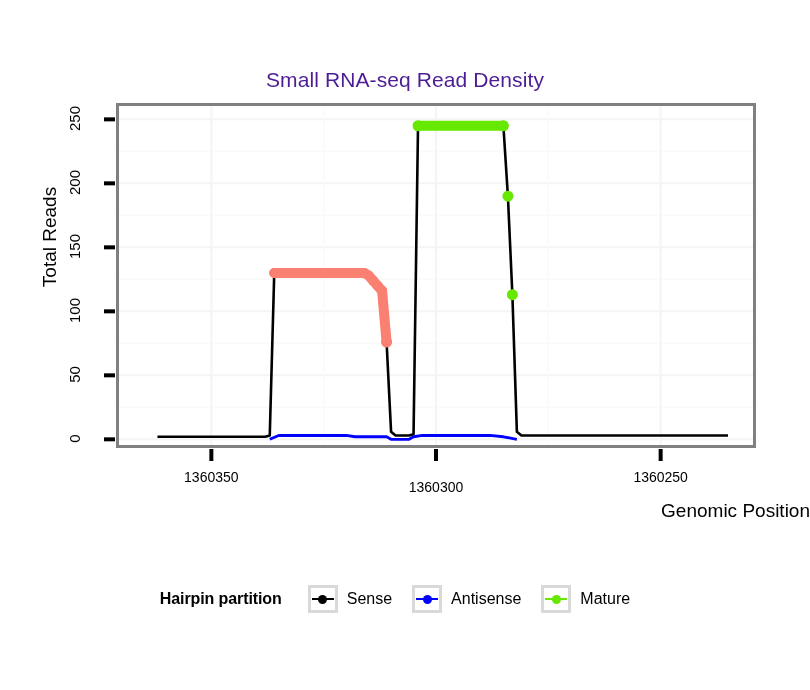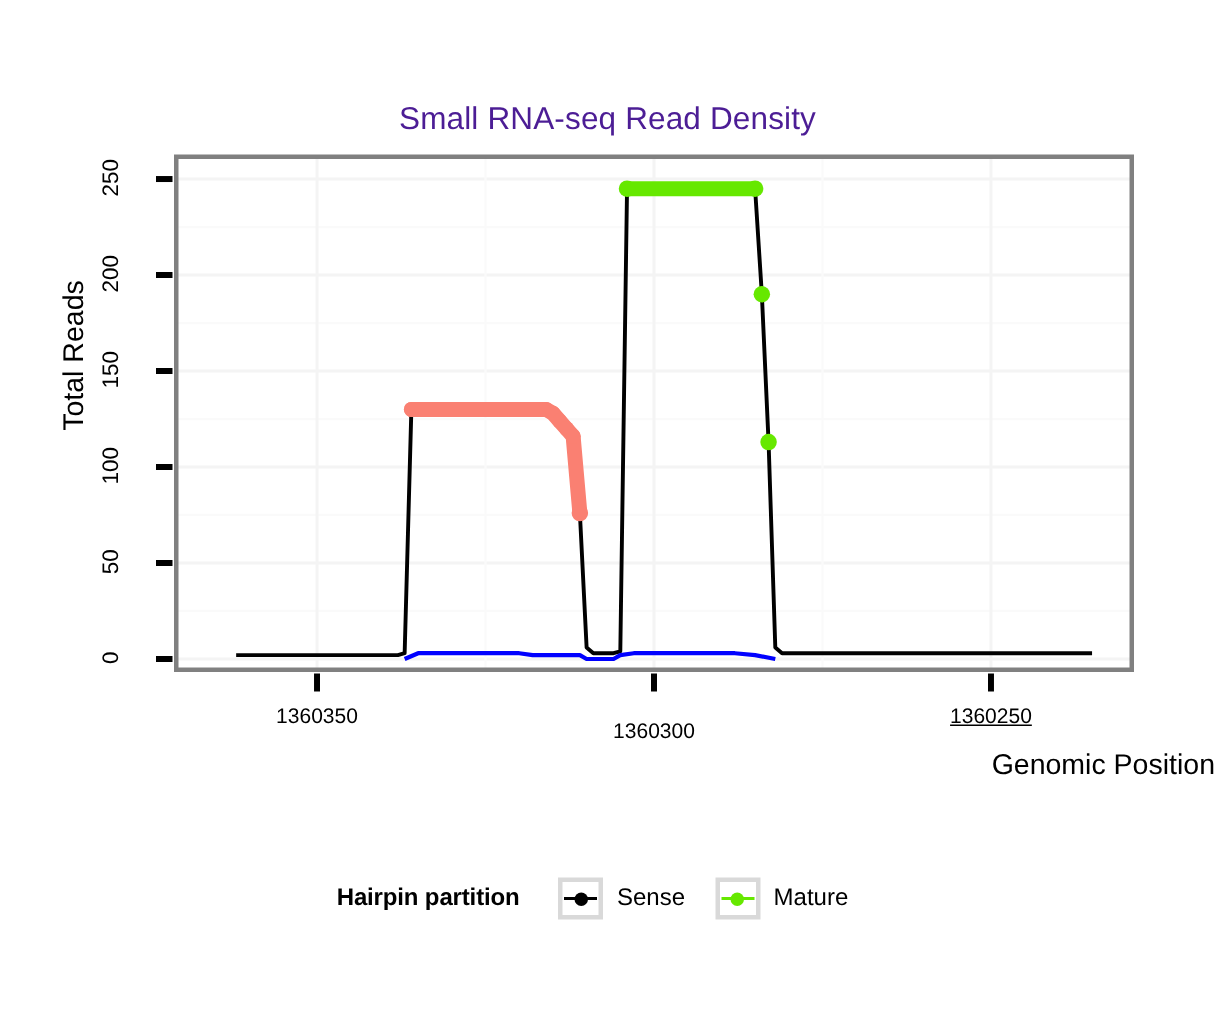--- a/index.html
+++ b/index.html
@@ -139,21 +139,21 @@
       <div class="ytick-label" style="left: 44px; top: 430.321px;">0</div>
       <div class="ytick-label" style="left: 44px; top: 366.328px;">50</div>
       <div class="ytick-label" style="left: 44px; top: 302.336px;">100</div>
       <div class="ytick-label" style="left: 44px; top: 238.343px;">150</div>
       <div class="ytick-label" style="left: 44px; top: 174.351px;">200</div>
       <div class="ytick-label" style="left: 44px; top: 110.358px;">250</div>
     </div>
   <div id="xtick-labels">
       <div class="xtick-label" style="left: 151.352px; top: 469px;">1360350</div>
       <div class="xtick-label" style="left: 376px; top: 479px;">1360300</div>
-      <div class="xtick-label" style="left: 600.648px; top: 469px; text-decoration: underline;">1360250</div>
+      <div class="xtick-label" style="left: 600.648px; top: 469px;">1360250</div>
     </div>
 
   <svg id="plot" width="810" height="690" style="position:absolute;left:0;top:0;">
       <rect x="117" y="104" width="638" height="343" fill="#ffffff"></rect>
       <g>
         <line x1="117" y1="439.32089552238807" x2="755" y2="439.32089552238807" stroke="#f4f4f4" stroke-width="2"></line>
         <line x1="117" y1="375.32835820895525" x2="755" y2="375.32835820895525" stroke="#f4f4f4" stroke-width="2"></line>
         <line x1="117" y1="311.3358208955224" x2="755" y2="311.3358208955224" stroke="#f4f4f4" stroke-width="2"></line>
         <line x1="117" y1="247.34328358208955" x2="755" y2="247.34328358208955" stroke="#f4f4f4" stroke-width="2"></line>
         <line x1="117" y1="183.35074626865674" x2="755" y2="183.35074626865674" stroke="#f4f4f4" stroke-width="2"></line>
@@ -211,20 +211,27 @@
     <span id="legend-entries" style="display:flex;">
         <span class="legend-entry">
           <span class="legend-key">
             <span class="kline" style="background: rgb(0, 0, 0);"></span>
             <span class="kdot" style="background: rgb(0, 0, 0);"></span>
           </span>
           <span class="legend-label">Sense</span>
         </span>
         <span class="legend-entry">
           <span class="legend-key">
+            <span class="kline" style="background: rgb(0, 0, 255);"></span>
+            <span class="kdot" style="background: rgb(0, 0, 255);"></span>
+          </span>
+          <span class="legend-label">Antisense</span>
+        </span>
+        <span class="legend-entry">
+          <span class="legend-key">
             <span class="kline" style="background: rgb(102, 232, 0);"></span>
             <span class="kdot" style="background: rgb(102, 232, 0);"></span>
           </span>
           <span class="legend-label">Mature</span>
         </span>
       </span>
   </div>
 
 </div>
 

